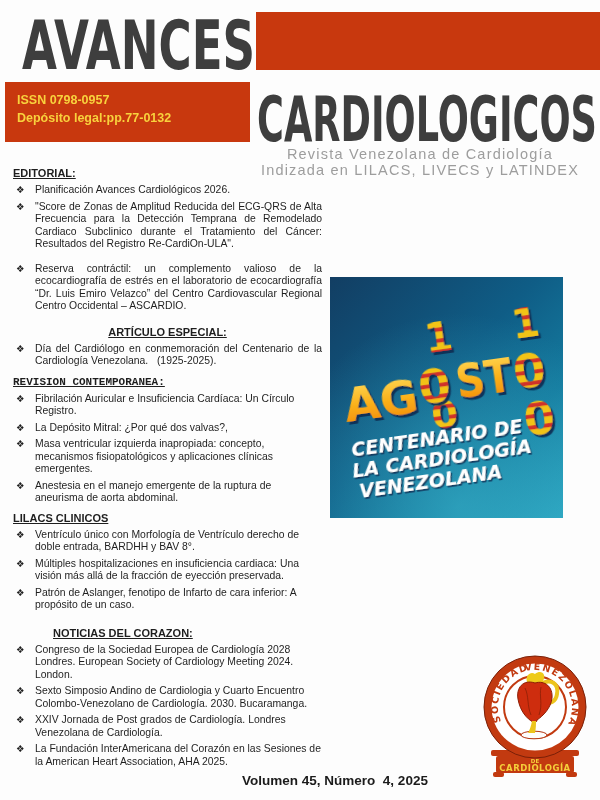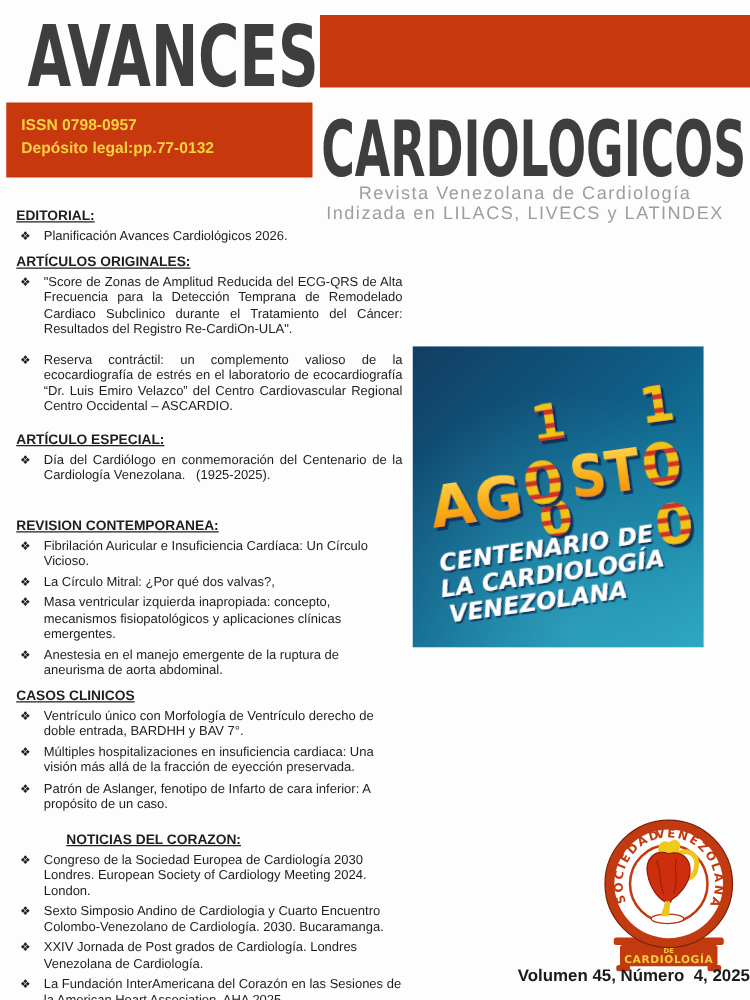--- a/index.html
+++ b/index.html
@@ -7,32 +7,32 @@
   .page{position:absolute;inset:0;}
   svg text{font-family:"DejaVu Sans",sans-serif;}
   .masthead{position:absolute;left:0;top:0;}
   .bigtitle{font-weight:bold;fill:#3e3e3e;}
   .issn{font-weight:bold;font-size:12.5px;fill:#f8d23d;font-family:"Liberation Sans",sans-serif;}
   .subt{font-size:14.5px;letter-spacing:1.2px;fill:#9d9d9d;font-family:"Liberation Sans",sans-serif;}
   .toc{position:absolute;left:13px;top:163px;width:309px;color:#1e1e1e;}
   .toc h3{font-size:11px;line-height:13px;margin:0 0 4px 0;text-decoration:underline;font-weight:bold;}
   .sec.g0 h3{margin-top:4px;}
   .sec.g1 h3{margin-top:7px;}
-  .sec.g2 h3{margin-top:13px;}
-  .sec.g3 h3{margin-top:27px;}
+  .sec.g2 h3{margin-top:13px;text-align:center;}
+  .sec.g3 h3{margin-top:8px;font-family:Liberation Mono, monospace;}
   .sec.g4 h3{margin-top:7px;}
   .sec.g5 h3{margin-top:15px;margin-left:40px;}
   .item{display:flex;margin:0 0 4px 0;font-size:10.4px;line-height:12.5px;}
   .item .b{flex:none;width:19px;padding-left:3px;font-size:9.5px;line-height:12.5px;}
   .item .t{flex:1;}
   .sec.just .item .t{text-align:justify;}
   .sec.wide .item{margin-bottom:12px;}
   .poster{position:absolute;left:330px;top:277px;}
   .logo{position:absolute;left:479px;top:651px;}
-  .footer{position:absolute;left:70px;top:773px;width:530px;text-align:right;font-size:13.5px;font-weight:bold;color:#1b1b1b;}
+  .footer{position:absolute;left:70px;top:773px;width:530px;text-align:center;font-size:13.5px;font-weight:bold;color:#1b1b1b;}
 </style>
 </head>
 <body>
 
 <div class="page">
 
   <svg class="masthead" width="600" height="180" viewBox="0 0 600 180">
     <rect x="256" y="12" width="344" height="58" fill="#c8380e"></rect>
     <rect x="5" y="82" width="245" height="60" fill="#c8380e"></rect>
     <text x="22" y="69" class="bigtitle" font-size="68" textLength="233" lengthAdjust="spacingAndGlyphs">AVANCES</text>
@@ -47,21 +47,20 @@
 
     <section class="sec g0">
       <h3>EDITORIAL:</h3>
       <div class="item">
         <span class="b">❖</span>
         <span class="t">Planificación Avances Cardiológicos 2026.</span>
       </div>
     </section>
 
     <section class="sec g1 just wide">
-      <h3>ARTÍCULOS ORIGINALES:</h3>
       <div class="item">
         <span class="b">❖</span>
         <span class="t">"Score de Zonas de Amplitud Reducida del ECG-QRS de Alta Frecuencia para la Detección Temprana de Remodelado Cardiaco Subclinico durante el Tratamiento del Cáncer: Resultados del Registro Re-CardiOn-ULA".</span>
       </div>
       <div class="item">
         <span class="b">❖</span>
         <span class="t">Reserva contráctil: un complemento valioso de la ecocardiografía de estrés en el laboratorio de ecocardiografía “Dr. Luis Emiro Velazco” del Centro Cardiovascular Regional Centro Occidental – ASCARDIO.</span>
       </div>
     </section>
 
@@ -70,57 +69,57 @@
       <div class="item">
         <span class="b">❖</span>
         <span class="t">Día del Cardiólogo en conmemoración del Centenario de la Cardiología Venezolana.&nbsp;&nbsp; (1925-2025).</span>
       </div>
     </section>
 
     <section class="sec g3">
       <h3>REVISION CONTEMPORANEA:</h3>
       <div class="item">
         <span class="b">❖</span>
-        <span class="t">Fibrilación Auricular e Insuficiencia Cardíaca: Un Círculo Vicioso.</span>
-      </div>
-      <div class="item">
-        <span class="b">❖</span>
-        <span class="t">La Círculo Mitral: ¿Por qué dos valvas?,</span>
+        <span class="t">Fibrilación Auricular e Insuficiencia Cardíaca: Un Círculo Registro.</span>
+      </div>
+      <div class="item">
+        <span class="b">❖</span>
+        <span class="t">La Depósito Mitral: ¿Por qué dos valvas?,</span>
       </div>
       <div class="item">
         <span class="b">❖</span>
         <span class="t">Masa ventricular izquierda inapropiada: concepto, mecanismos fisiopatológicos y aplicaciones clínicas emergentes.</span>
       </div>
       <div class="item">
         <span class="b">❖</span>
         <span class="t">Anestesia en el manejo emergente de la ruptura de aneurisma de aorta abdominal.</span>
       </div>
     </section>
 
     <section class="sec g4">
-      <h3>CASOS CLINICOS</h3>
-      <div class="item">
-        <span class="b">❖</span>
-        <span class="t">Ventrículo único con Morfología de Ventrículo derecho de doble entrada, BARDHH y BAV 7°.</span>
+      <h3>LILACS CLINICOS</h3>
+      <div class="item">
+        <span class="b">❖</span>
+        <span class="t">Ventrículo único con Morfología de Ventrículo derecho de doble entrada, BARDHH y BAV 8°.</span>
       </div>
       <div class="item">
         <span class="b">❖</span>
         <span class="t">Múltiples hospitalizaciones en insuficiencia cardiaca: Una visión más allá de la fracción de eyección preservada.</span>
       </div>
       <div class="item">
         <span class="b">❖</span>
         <span class="t">Patrón de Aslanger, fenotipo de Infarto de cara inferior: A propósito de un caso.</span>
       </div>
     </section>
 
     <section class="sec g5">
       <h3>NOTICIAS DEL CORAZON:</h3>
       <div class="item">
         <span class="b">❖</span>
-        <span class="t">Congreso de la Sociedad Europea de Cardiología 2030 Londres. European Society of Cardiology Meeting 2024. London.</span>
+        <span class="t">Congreso de la Sociedad Europea de Cardiología 2028 Londres. European Society of Cardiology Meeting 2024. London.</span>
       </div>
       <div class="item">
         <span class="b">❖</span>
         <span class="t">Sexto Simposio Andino de Cardiologia y Cuarto Encuentro Colombo-Venezolano de Cardiología. 2030. Bucaramanga.</span>
       </div>
       <div class="item">
         <span class="b">❖</span>
         <span class="t">XXIV Jornada de Post grados de Cardiología. Londres Venezolana de Cardiología.</span>
       </div>
       <div class="item">

